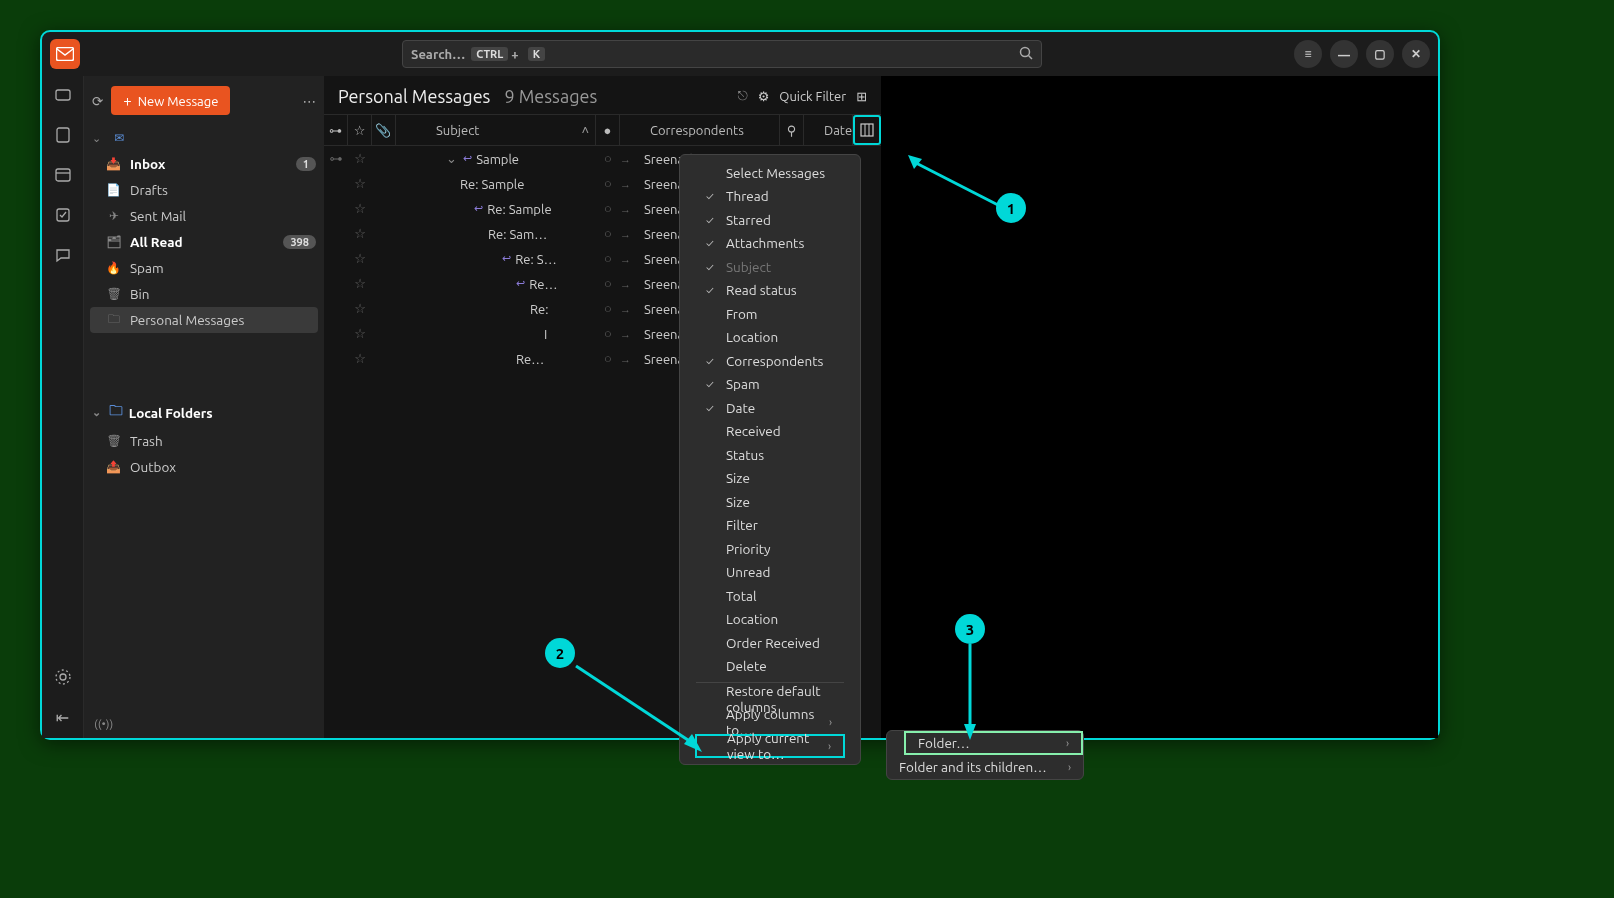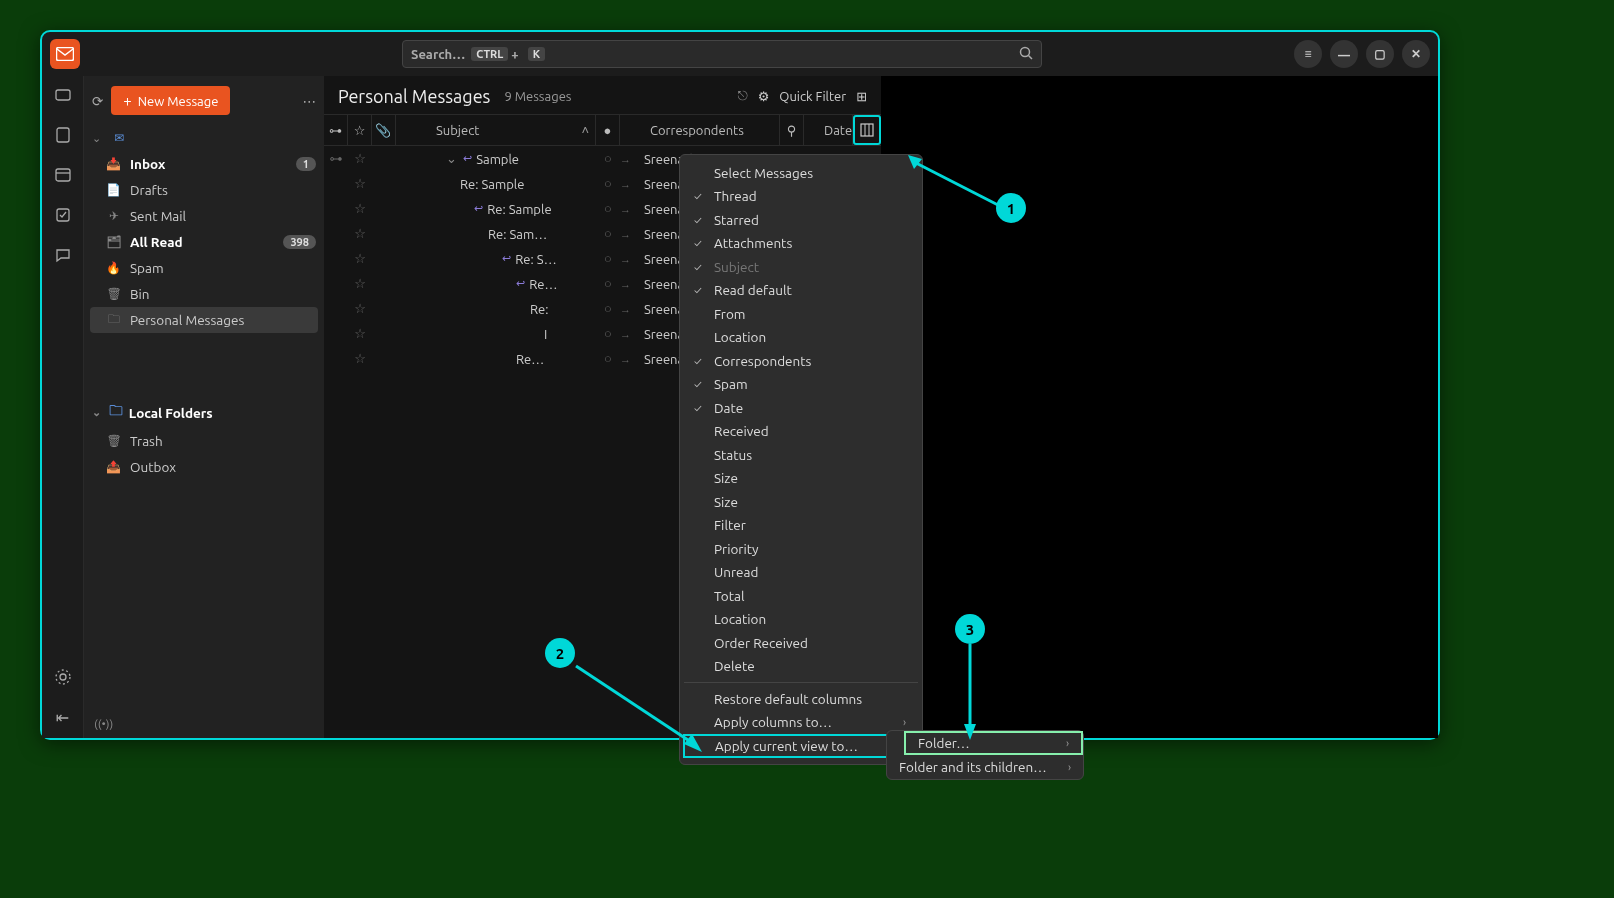--- a/index.html
+++ b/index.html
@@ -33,42 +33,42 @@
 .folder-row.sel{background:#3a3a3a; border-radius:4px; margin:0 6px; padding-left:16px;}
 .badge{margin-left:auto; background:#555; color:#ddd; border-radius:10px; font-size:11px; padding:1px 7px;}
 .chev{color:#888;font-size:11px;margin-right:2px;}
 .section-head{display:flex;align-items:center;padding:8px 8px 4px;gap:6px;color:#fff;font-weight:600;}
 .live{position:absolute; left:10px; bottom:8px; color:#888; font-size:12px;}
 
 
 .msg-pane { flex:1; background:#141414; color:#ddd; display:flex; flex-direction:column; position:relative; overflow: visible;}
 .msg-header{display:flex;align-items:center;padding:10px 14px 8px;}
 .msg-title{color:#eee;font-size:18px;}
-.msg-count{color:#999;font-size:13px;margin-left:14px;}
+.msg-count{color:#999;font-size:18px;margin-left:14px;}
 .qf{margin-left:auto;display:flex;align-items:center;gap:10px;color:#ccc;font-size:13px;}
 .cols{display:flex;align-items:center;height:32px;border-top:1px solid #2a2a2a;border-bottom:1px solid #2a2a2a;font-size:13px;color:#bbb;}
 .col{display:flex;align-items:center;justify-content:center;height:100%;border-right:1px solid #2a2a2a;}
 .col.th{width:24px;}
 .col.subject{flex:0 0 200px; justify-content:flex-start; padding-left:40px; position:relative;}
 .col.corr{flex:0 0 160px; justify-content:flex-start; padding-left:30px;}
 .col.date{flex:1; justify-content:flex-start; padding-left:20px;}
 .col.picker{width:28px; border:2px solid #00d8d8; border-radius:3px;}
 .sort-ind{position:absolute; right:6px; color:#999;}
 .rows{flex:1;}
 .mrow{display:flex;align-items:center;height:25px;font-size:13px;color:#ccc;}
 .mrow .c{display:flex;align-items:center;}
 .mrow .c.th{width:24px;justify-content:center;color:#666;}
 .mrow .c.subject{flex:0 0 200px; padding-left:10px; overflow:hidden; white-space:nowrap;}
 .mrow .c.corr{flex:0 0 160px; padding-left:8px;}
 .mrow .c.spamc{width:24px;color:#666;justify-content:center;}
 .mrow .c.arrow{width:16px;color:#666;font-size:11px;}
 .reply{color:#8b7bd8;font-size:11px;margin-right:4px;}
 
 
-.ctx { position:absolute; left:355px; top:78px; width:244px; background:#2d2d2d; border:1px solid #444; border-radius:6px; padding:6px 4px; font-size:13.5px; color:#ddd; z-index:10;}
+.ctx { position:absolute; left:355px; top:78px; width:182px; background:#2d2d2d; border:1px solid #444; border-radius:6px; padding:6px 16px; font-size:13.5px; color:#ddd; z-index:10;}
 .ctx .mi{display:flex;align-items:center;height:23.5px;padding:0 12px 0 30px;position:relative;}
 .ctx .mi.dim{color:#777;}
 .ctx .mi .chk{position:absolute;left:10px;color:#bbb;font-size:11px;}
 .ctx .mi .sub{margin-left:auto;color:#999;font-size:11px;}
 .ctx .sep{height:1px;background:#444;margin:4px 0;}
 .ctx .mi.hl{border:2px solid #00d8d8;margin:0 -1px;}
 
 .submenu{position:absolute; left:562px; top:654px; width:198px; background:#2d2d2d; border:1px solid #444; border-radius:6px; font-size:13.5px; color:#ddd; z-index:11;}
 .submenu .mi{display:flex;align-items:center;height:24px;padding:0 12px;}
 .submenu .mi .sub{margin-left:auto;color:#999;font-size:11px;}
@@ -382,21 +382,21 @@
             <div class="mi">
               <span class="chk">✓</span>
               <span>Attachments</span>
             </div>
             <div class="mi dim">
               <span class="chk">✓</span>
               <span>Subject</span>
             </div>
             <div class="mi">
               <span class="chk">✓</span>
-              <span>Read default</span>
+              <span>Read status</span>
             </div>
             <div class="mi">
               <span>From</span>
             </div>
             <div class="mi">
               <span>Location</span>
             </div>
             <div class="mi">
               <span class="chk">✓</span>
               <span>Correspondents</span>

